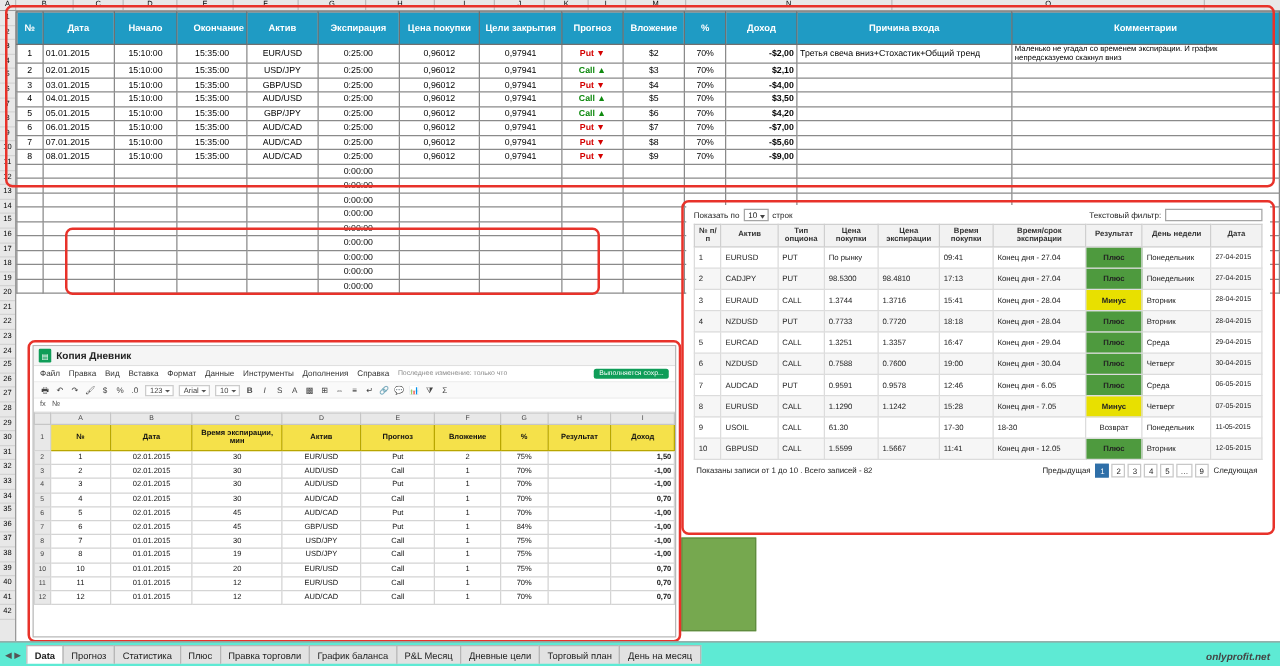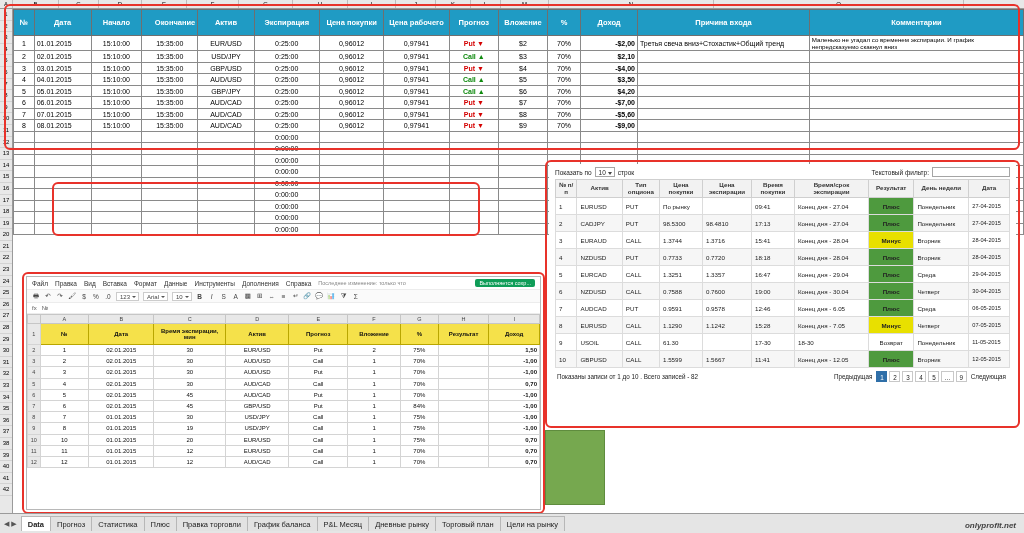--- a/index.html
+++ b/index.html
@@ -172,21 +172,21 @@
     background:#f5e14a; border:1px solid #b9a600; height:21px; font-size:6px;
     color:#111; padding:0 2px;
   }
   td.g-neg { background:#c0504d; color:#fff; text-align:right; font-weight:bold; }
   td.g-pos { background:#76a84f; color:#fff; text-align:right; font-weight:bold; }
   td.g-green { background:#4e9a3e; }
 
   
   .tabbar {
     position:absolute; left:0; bottom:0; width:1024px; height:20px;
-    background:#e5e5e5; border-top:1px solid #9a9a9a;
+    background:#5eead4; border-top:1px solid #9a9a9a;
     display:flex; align-items:center; gap:0; font-size:7.5px; padding-left:4px;
   }
   .tabbar .navbtns { display:flex; gap:1px; margin-right:4px; color:#555; font-size:7px; }
   .tabbar .tab {
     padding:2px 6px; border:1px solid #b7b7b7; border-bottom:none;
     background:#e2e2e2; color:#222; height:15px; line-height:11px;
     margin-right:-1px;
   }
   .tabbar .tab.active { background:#ffffff; font-weight:bold; }
   .watermark {
@@ -269,21 +269,21 @@
   <table class="maintable">
     <thead>
       <tr id="main-head">
           <th style="width: 22px;">№</th>
           <th style="width: 60px;">Дата</th>
           <th style="width: 54px;">Начало</th>
           <th style="width: 58px; text-align: right;">Окончание</th>
           <th style="width: 60px;">Актив</th>
           <th style="width: 68px;">Экспирация</th>
           <th style="width: 70px;">Цена покупки</th>
-          <th style="width: 70px;">Цена рабочего</th>
+          <th style="width: 70px;">Цели закрытия</th>
           <th style="width: 52px;">Прогноз</th>
           <th style="width: 50px;">Вложение</th>
           <th style="width: 36px;">%</th>
           <th style="width: 62px;">Доход</th>
           <th style="width: 176px;">Причина входа</th>
           <th style="width: 243px;">Комментарии</th>
         </tr>
     </thead>
     <tbody id="main-body">
         <tr>
@@ -723,20 +723,24 @@
           <span>4</span>
           <span>5</span>
           <span>…</span>
           <span>9</span>
           <span class="nav">Следующая</span>
         </span>
     </div>
   </div>
 
   <div class="gsheet">
+    <div class="gs-title">
+      <span class="gs-logo">▤</span>
+      <span class="gs-name">Копия Дневник</span>
+    </div>
     <div class="gs-menu" id="gs-menu">
         <span>Файл</span>
         <span>Правка</span>
         <span>Вид</span>
         <span>Вставка</span>
         <span>Формат</span>
         <span>Данные</span>
         <span>Инструменты</span>
         <span>Дополнения</span>
         <span>Справка</span>
@@ -948,19 +952,19 @@
   <div class="tabbar">
     <span class="navbtns">◀ ▶</span>
     <span id="tabs" style="display:flex;">
         <span class="tab active">Data</span>
         <span class="tab">Прогноз</span>
         <span class="tab">Статистика</span>
         <span class="tab">Плюс</span>
         <span class="tab">Правка торговли</span>
         <span class="tab">График баланса</span>
         <span class="tab">P&amp;L Месяц</span>
-        <span class="tab">Дневные рынку</span>
+        <span class="tab">Дневные цели</span>
         <span class="tab">Торговый план</span>
-        <span class="tab">Цели на рынку</span>
+        <span class="tab">День на месяц</span>
       </span>
     <span class="watermark">onlyprofit.net</span>
   </div>
 </div>
 
 </body></html>

